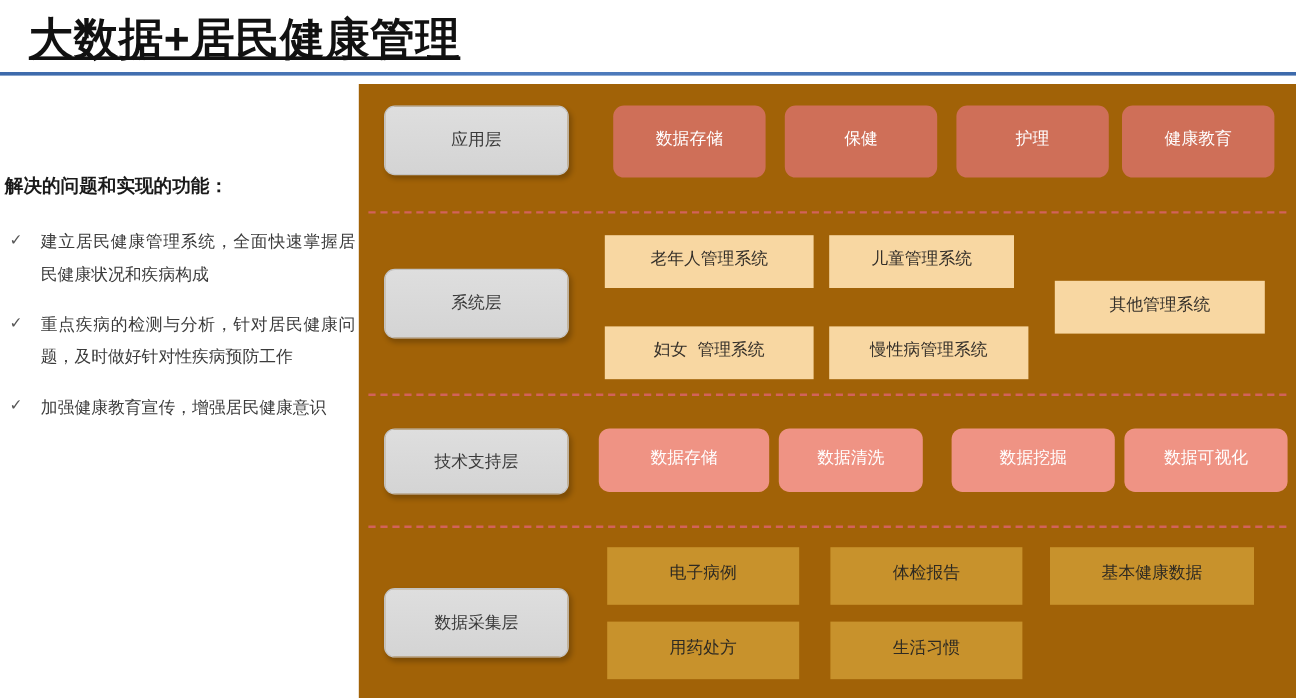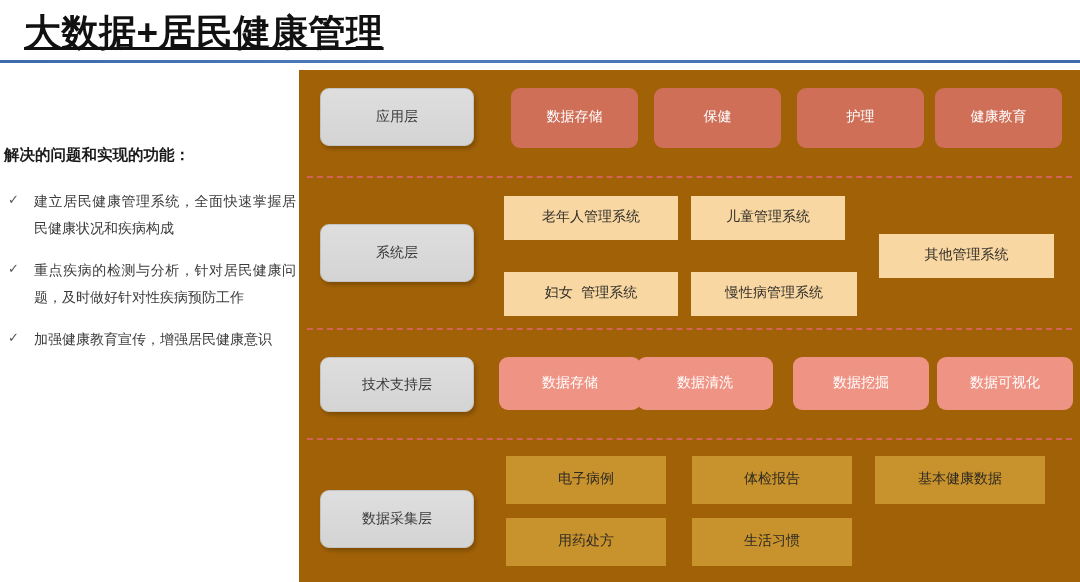--- a/index.html
+++ b/index.html
@@ -153,21 +153,21 @@
     <div class="card tan" style="left:392px;top:126px;width:154px;height:44px;">儿童管理系统</div>
     <div class="card tan" style="left:580px;top:164px;width:175px;height:44px;">其他管理系统</div>
     <div class="card tan" style="left:205px;top:202px;width:174px;height:44px;">妇女 管理系统</div>
     <div class="card tan" style="left:392px;top:202px;width:166px;height:44px;">慢性病管理系统</div>
 
     <div class="divider" style="top:258px;"></div>
 
     <div class="layer-tag" style="left:21px;top:287px;width:152px;height:53px;">技术支持层</div>
 
     <div class="card salmon" style="left:200px;top:287px;width:142px;height:53px;">数据存储</div>
-    <div class="card salmon" style="left:338px;top:287px;width:136px;height:53px;">数据清洗</div>
+    <div class="card salmon" style="left:350px;top:287px;width:120px;height:53px;">数据清洗</div>
     <div class="card salmon" style="left:494px;top:287px;width:136px;height:53px;">数据挖掘</div>
     <div class="card salmon" style="left:638px;top:287px;width:136px;height:53px;">数据可视化</div>
 
     <div class="divider" style="top:368px;"></div>
 
     <div class="layer-tag" style="left:21px;top:420px;width:152px;height:56px;">数据采集层</div>
 
     <div class="card gold" style="left:207px;top:386px;width:160px;height:48px;">电子病例</div>
     <div class="card gold" style="left:393px;top:386px;width:160px;height:48px;">体检报告</div>
     <div class="card gold" style="left:576px;top:386px;width:170px;height:48px;">基本健康数据</div>

